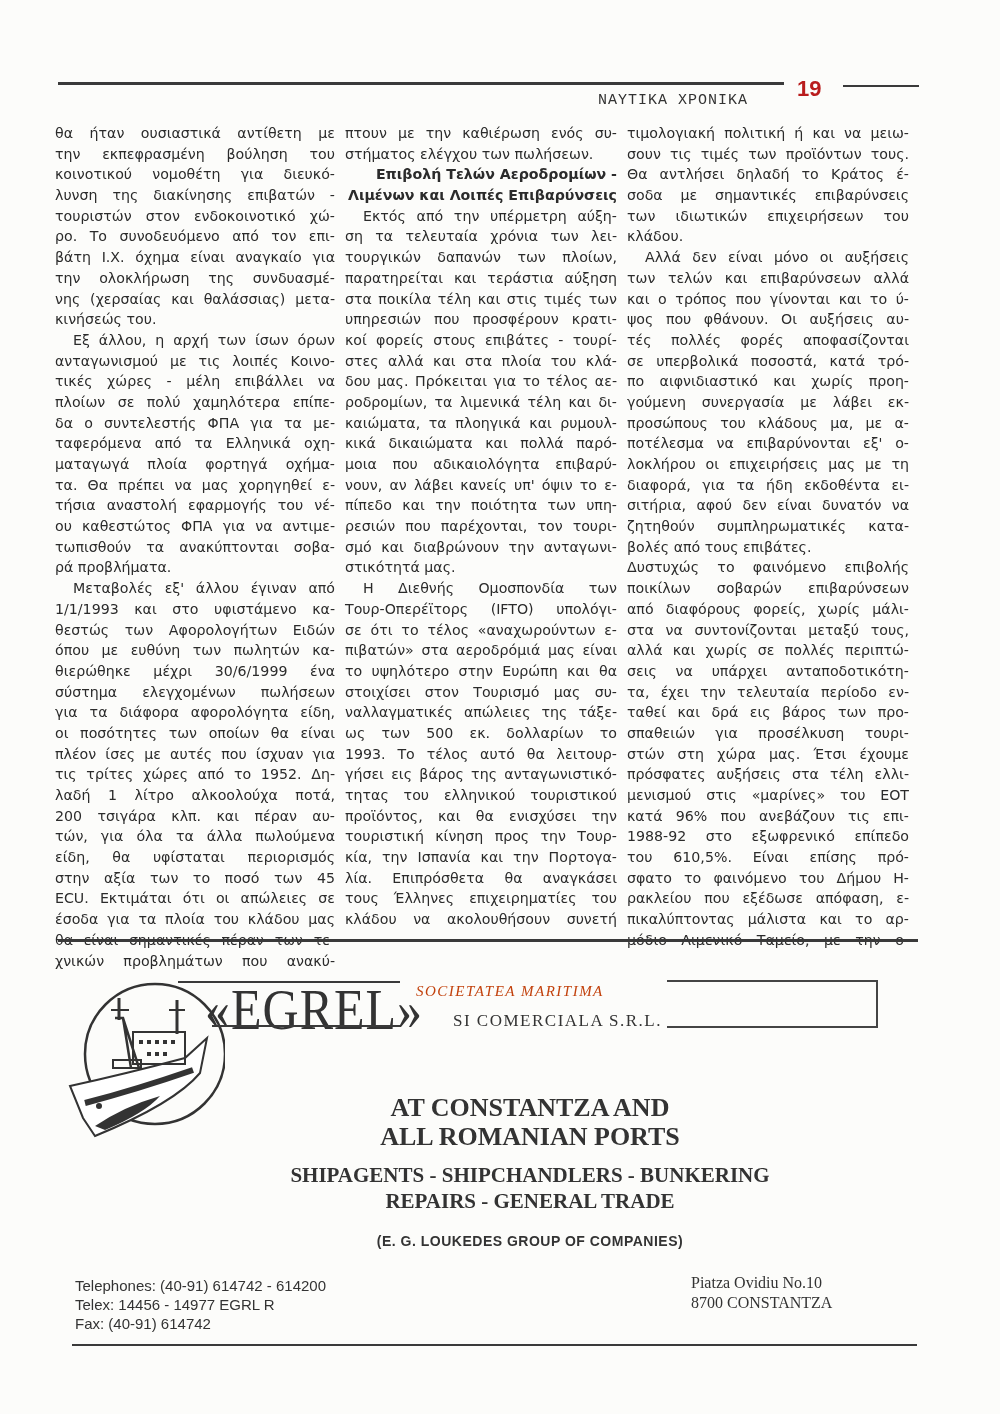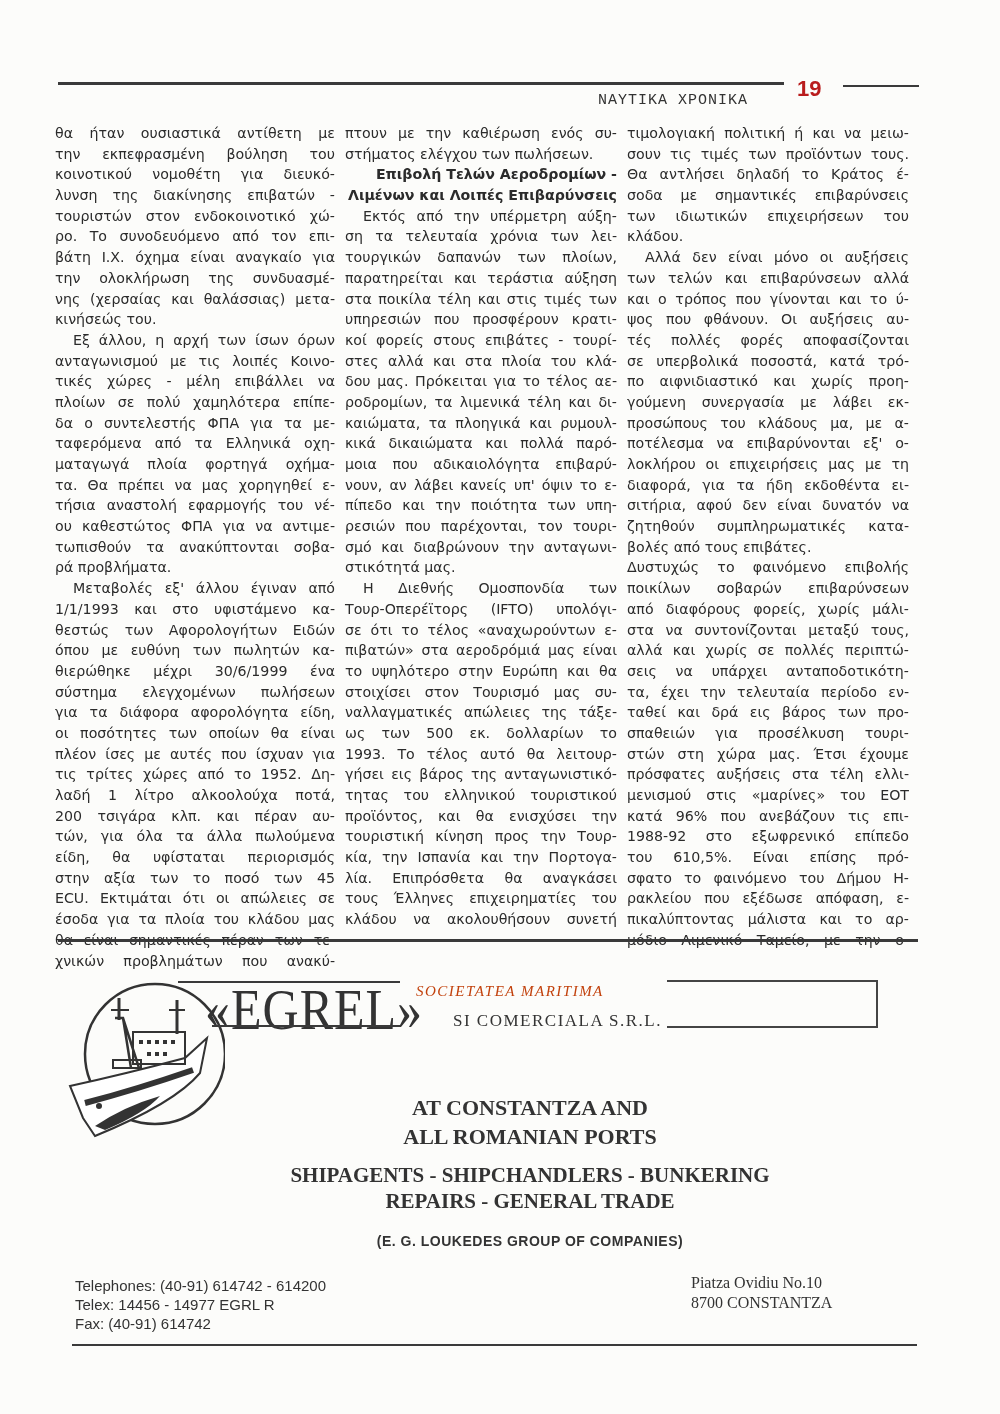--- a/index.html
+++ b/index.html
@@ -21,21 +21,21 @@
     .col3 { left: 627px; width: 282px; }
     
     .ad-logo { position: absolute; left: 65px; top: 978px; width: 160px; height: 168px; }
     .egrel { position: absolute; left: 205px; top: 976px; font-family: "Liberation Serif", serif; font-size: 50px; color: #333; letter-spacing: 1px; transform: scaleY(1.15); transform-origin: left top; }
     .egrel-rule-top { left: 178px; top: 981px; width: 222px; height: 2px; }
     .egrel-rule-bot { left: 212px; top: 1025px; width: 188px; height: 2px; }
     .company-l1 { position: absolute; left: 416px; top: 983px; font-family: "Liberation Serif", serif; font-size: 15px; letter-spacing: 1.5px; color: #c2410c; font-style: italic; }
     .company-l2 { position: absolute; left: 423px; top: 1011px; font-family: "Liberation Serif", serif; font-size: 17px; letter-spacing: 1.5px; color: #333; margin-left: 30px; }
     .box-frame { position: absolute; left: 667px; top: 980px; width: 209px; height: 44px; border-top: 2px solid #444; border-right: 2px solid #444; border-bottom: 2px solid #444; }
     .ad-center { position: absolute; left: 240px; width: 580px; text-align: center; font-family: "Liberation Serif", serif; color: #333; }
-    .ad-big { font-size: 22px; font-weight: bold; line-height: 29px; }
+    .ad-big { font-size: 26px; font-weight: bold; line-height: 29px; }
     .ad-med { font-size: 21px; font-weight: bold; line-height: 26px; }
     .ad-group { font-family: "Liberation Sans", sans-serif; font-size: 14px; font-weight: bold; letter-spacing: 0.5px; }
     .contacts { position: absolute; left: 75px; top: 1276px; font-family: "Liberation Sans", sans-serif; font-size: 15px; line-height: 19px; color: #333; }
     .address { position: absolute; left: 691px; top: 1273px; font-family: "Liberation Serif", serif; font-size: 16px; line-height: 20px; color: #333; }
   </style>
 </head>
 <body>
 
 <div class="rule" style="left:58px; top:82px; width:726px; height:3px;"></div>
 <div class="rule" style="left:843px; top:85px; width:76px; height:2px;"></div>

